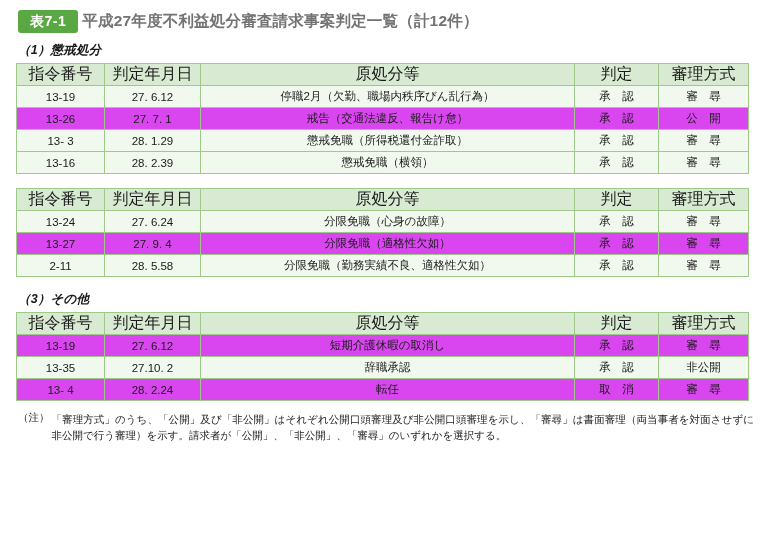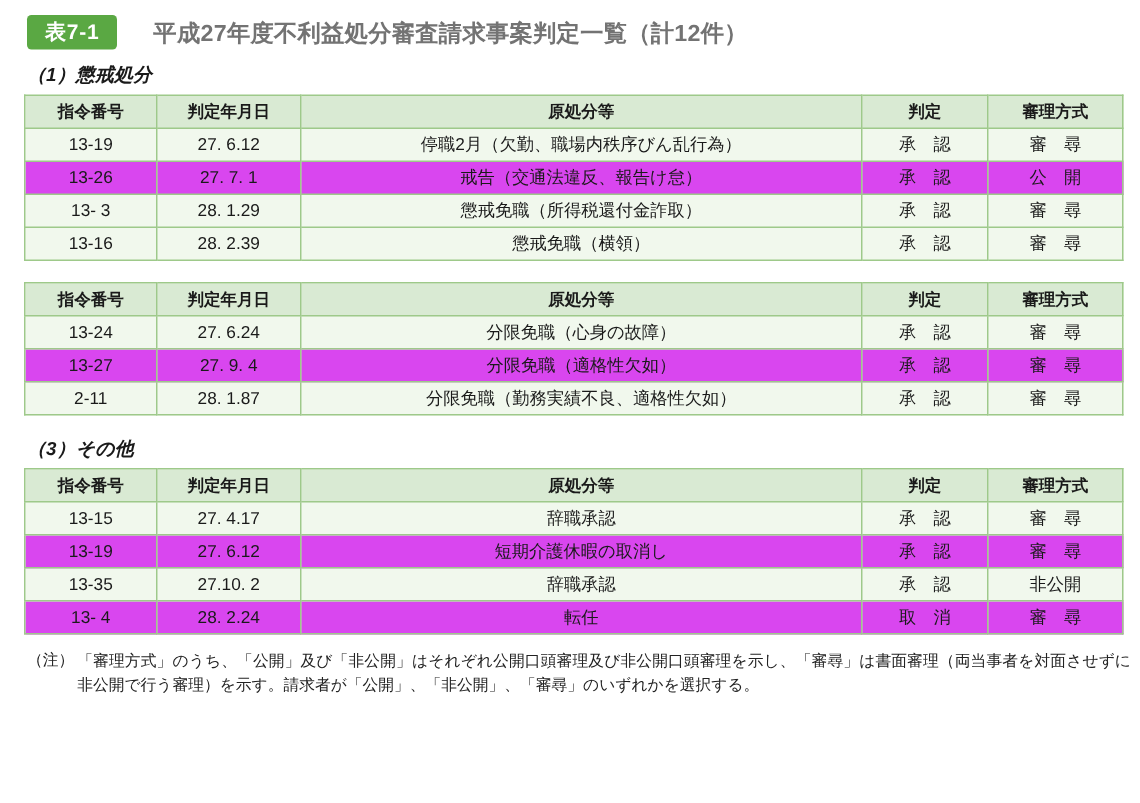--- a/index.html
+++ b/index.html
@@ -18,22 +18,22 @@
   .page {
     position: relative;
     width: 760px;
     height: 535px;
     box-sizing: border-box;
     padding: 10px 14px 0 14px;
   }
   
   .doc-header {
     display: flex;
-    align-items: flex-end;
-    gap: 24px;
+    align-items: center;
+    gap: 4px;
     margin-bottom: 9px;
     padding-left: 4px;
   }
   .table-tag {
     background: #5aa843;
     color: #ffffff;
     font-size: 14px;
     font-weight: bold;
     padding: 4px 12px 5px 12px;
     border-radius: 3px;
@@ -71,22 +71,22 @@
     border: 1px solid #9ec98a;
     height: 22px;
     text-align: center;
     vertical-align: middle;
     font-size: 11.5px;
     padding: 0 4px;
     box-sizing: border-box;
   }
   table.data-table thead th {
     background: #d9ead3;
-    font-weight: bold;
-    font-size: 11px;
+    font-weight: normal;
+    font-size: 16px;
     color: #1a1a1a;
   }
   table.data-table tbody tr.odd td {
     background: #f1f8ed;
   }
   table.data-table tbody tr.even td {
     background: #d946ef;
   }
   td.col-genshobun {
     text-align: left;
@@ -208,21 +208,21 @@
         </tr>
         <tr class="even">
           <td>13-27</td>
           <td>27. 9. 4</td>
           <td class="col-genshobun">分限免職（適格性欠如）</td>
           <td>承　認</td>
           <td>審　尋</td>
         </tr>
         <tr class="odd">
           <td>2-11</td>
-          <td>28. 1.87</td>
+          <td>28. 5.58</td>
           <td class="col-genshobun">分限免職（勤務実績不良、適格性欠如）</td>
           <td>承　認</td>
           <td>審　尋</td>
         </tr>
       </tbody>
     </table>
   </div>
 
   <div style="height:12px"></div>
 
@@ -239,27 +239,20 @@
       <thead>
         <tr>
           <th>指令番号</th>
           <th>判定年月日</th>
           <th>原処分等</th>
           <th>判定</th>
           <th>審理方式</th>
         </tr>
       </thead>
       <tbody>
-        <tr class="odd">
-          <td>13-15</td>
-          <td>27. 4.17</td>
-          <td class="col-genshobun">辞職承認</td>
-          <td>承　認</td>
-          <td>審　尋</td>
-        </tr>
         <tr class="even">
           <td>13-19</td>
           <td>27. 6.12</td>
           <td class="col-genshobun">短期介護休暇の取消し</td>
           <td>承　認</td>
           <td>審　尋</td>
         </tr>
         <tr class="odd">
           <td>13-35</td>
           <td>27.10. 2</td>

